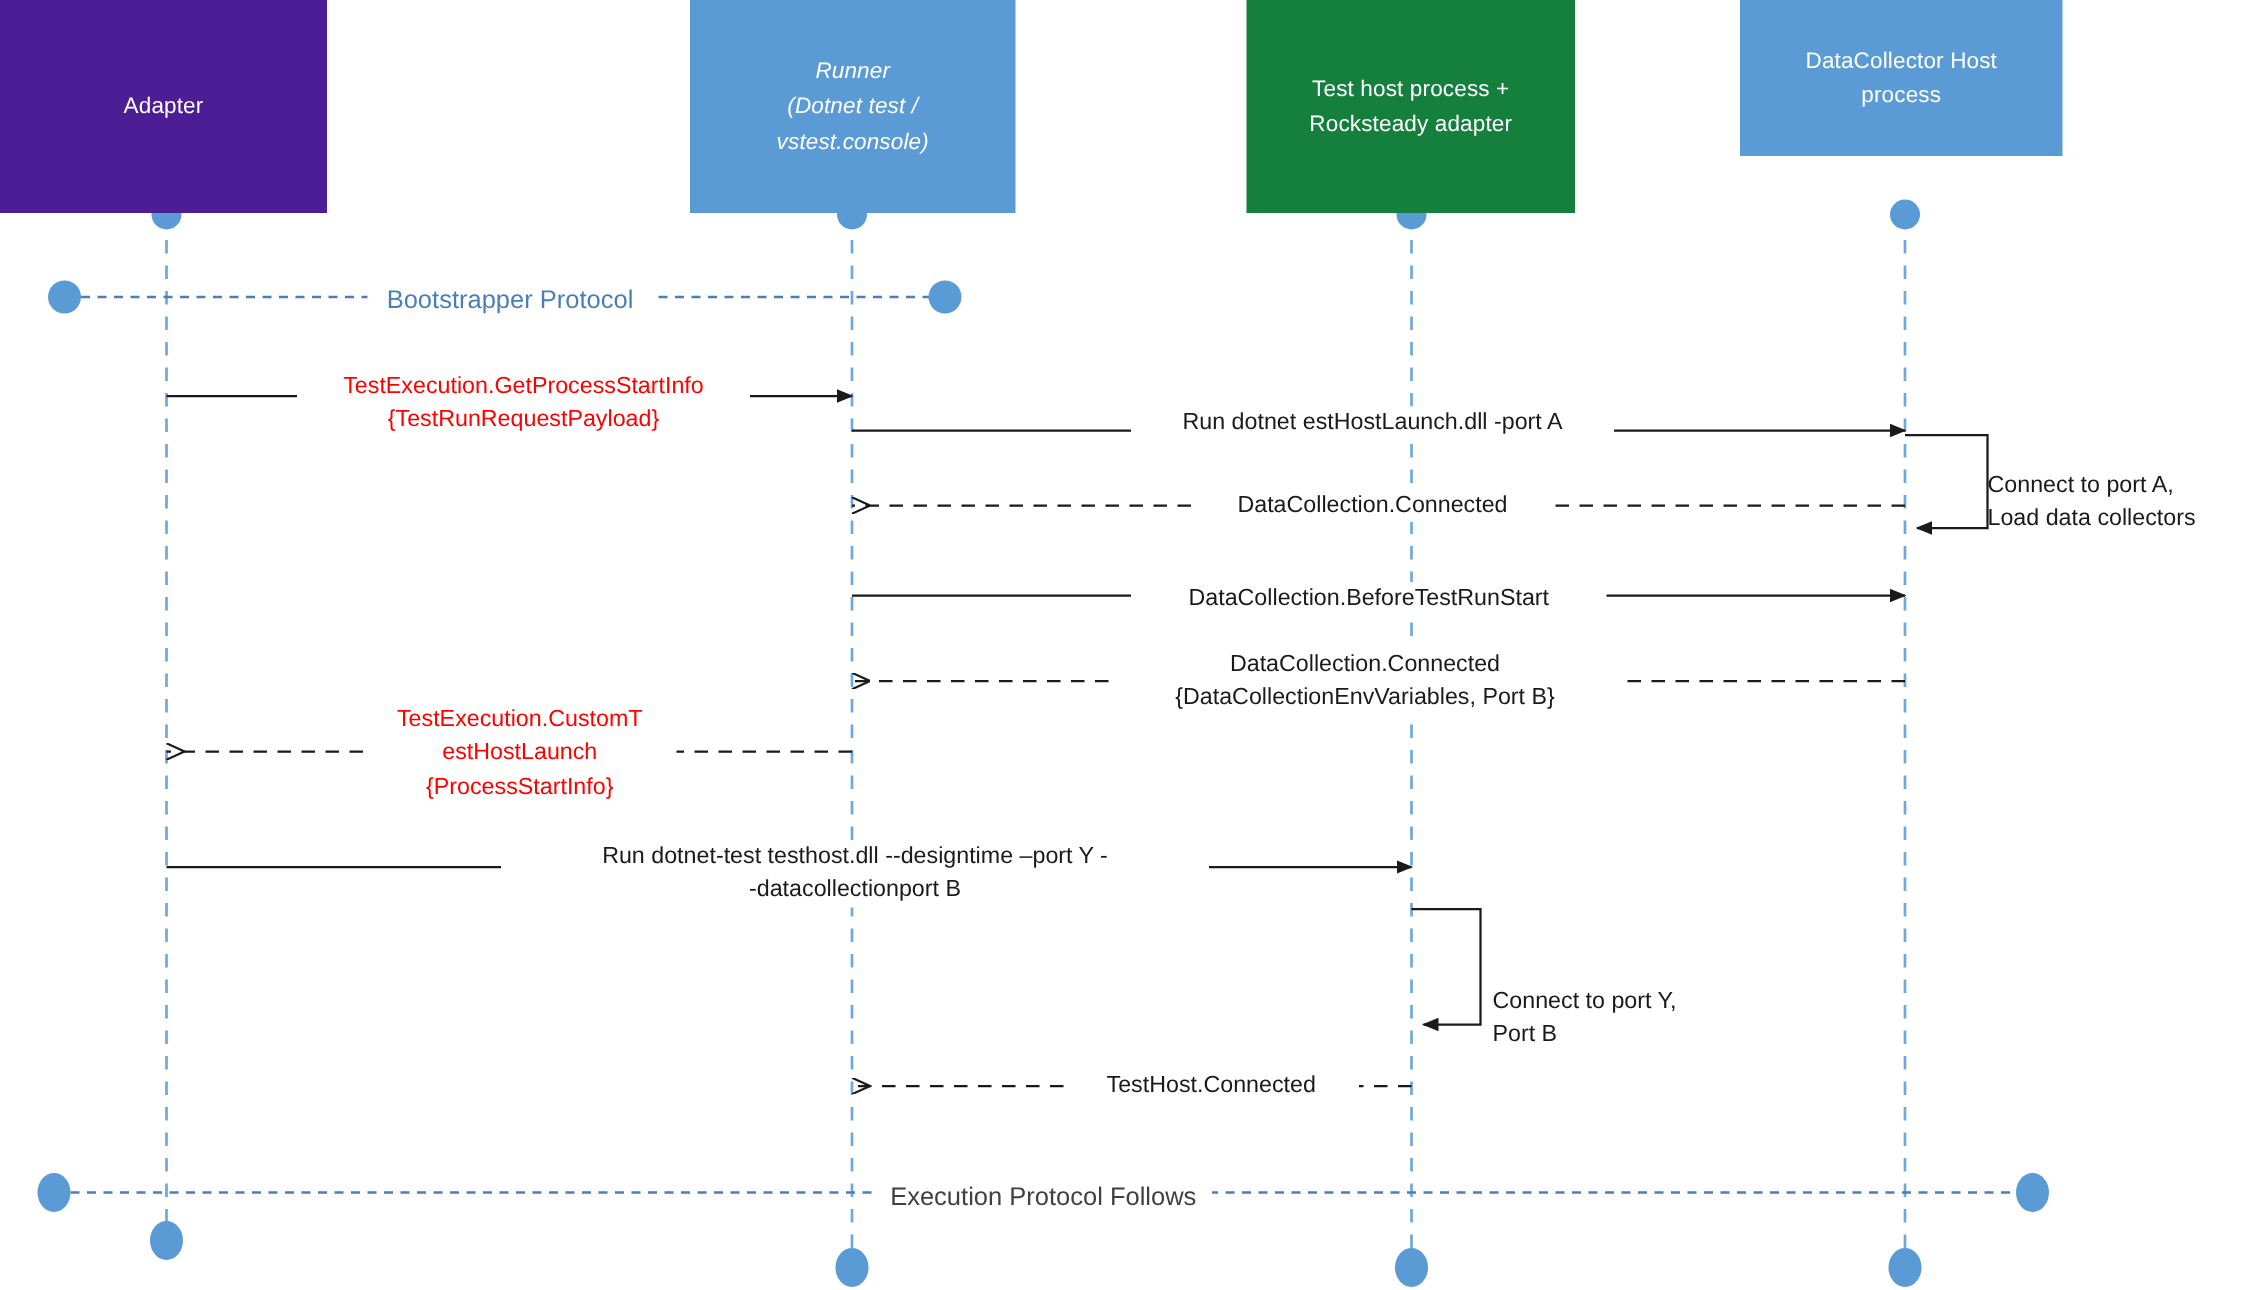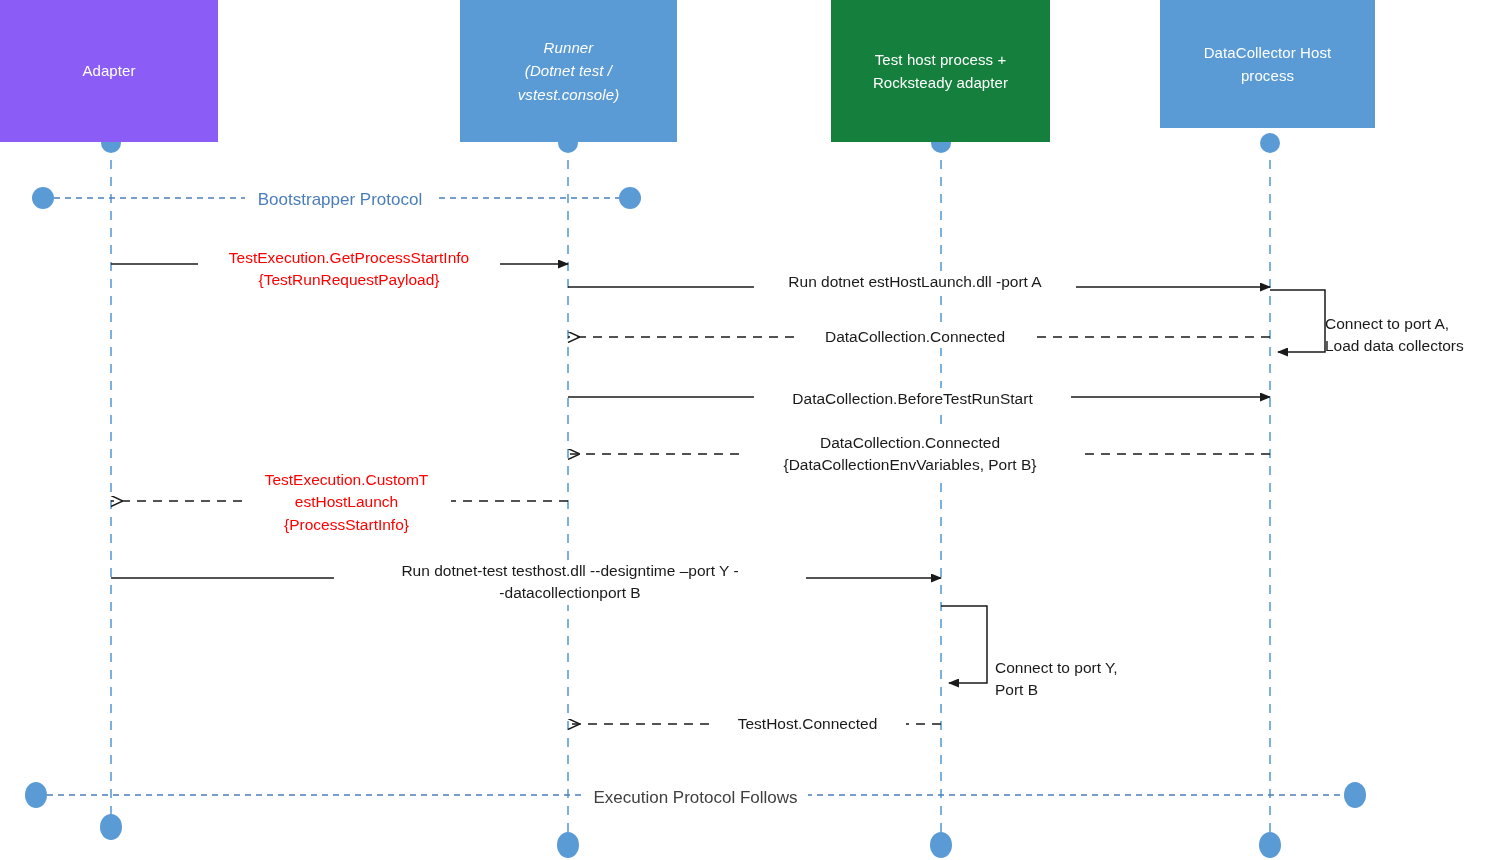--- a/index.html
+++ b/index.html
@@ -103,27 +103,27 @@
         <ellipse cx="941" cy="143" rx="10" ry="10" fill="#5B9BD5"></ellipse>
         <ellipse cx="1270" cy="143" rx="10" ry="10" fill="#5B9BD5"></ellipse>
         <ellipse cx="111" cy="827" rx="11" ry="13" fill="#5B9BD5"></ellipse>
         <ellipse cx="568" cy="845" rx="11" ry="13" fill="#5B9BD5"></ellipse>
         <ellipse cx="941" cy="845" rx="11" ry="13" fill="#5B9BD5"></ellipse>
         <ellipse cx="1270" cy="845" rx="11" ry="13" fill="#5B9BD5"></ellipse>
       </g>
   </svg>
 
   <div id="participants-layer">
-      <div class="lifeline-box" style="left: 0px; top: 0px; width: 218px; height: 142px; background: #8b5cf6;"><span>Adapter</span></div>
+      <div class="lifeline-box" style="left: 0px; top: 0px; width: 218px; height: 142px; background: #4c1d95;"><span>Adapter</span></div>
       <div class="lifeline-box" style="left: 460px; top: 0px; width: 217px; height: 142px; background: rgb(91, 155, 213); font-style: italic;"><span>Runner
 (Dotnet test /
 vstest.console)</span></div>
       <div class="lifeline-box" style="left: 831px; top: 0px; width: 219px; height: 142px; background: #15803d;"><span>Test host process +
 Rocksteady adapter</span></div>
-      <div class="lifeline-box" style="left: 1160px; top: 0px; width: 215px; height: 128px; background: rgb(91, 155, 213);"><span>DataCollector Host
+      <div class="lifeline-box" style="left: 1160px; top: 0px; width: 215px; height: 104px; background: rgb(91, 155, 213);"><span>DataCollector Host
 process</span></div>
     </div>
   <div id="labels-layer">
       <div class="msg-label blue" style="left: 245px; top: 188px; width: 190px; color: rgb(74, 126, 187);">Bootstrapper Protocol</div>
       <div class="msg-label red" style="left: 204px; top: 247px; width: 290px; color: rgb(255, 0, 0);">TestExecution.GetProcessStartInfo
 {TestRunRequestPayload}</div>
       <div class="msg-label" style="left: 760px; top: 271px; width: 310px;">Run dotnet estHostLaunch.dll -port A</div>
       <div class="msg-label" style="left: 800px; top: 326px; width: 230px;">DataCollection.Connected</div>
       <div class="msg-label" style="left: 760px; top: 388px; width: 305px;">DataCollection.BeforeTestRunStart</div>
       <div class="msg-label" style="left: 745px; top: 432px; width: 330px;">DataCollection.Connected

